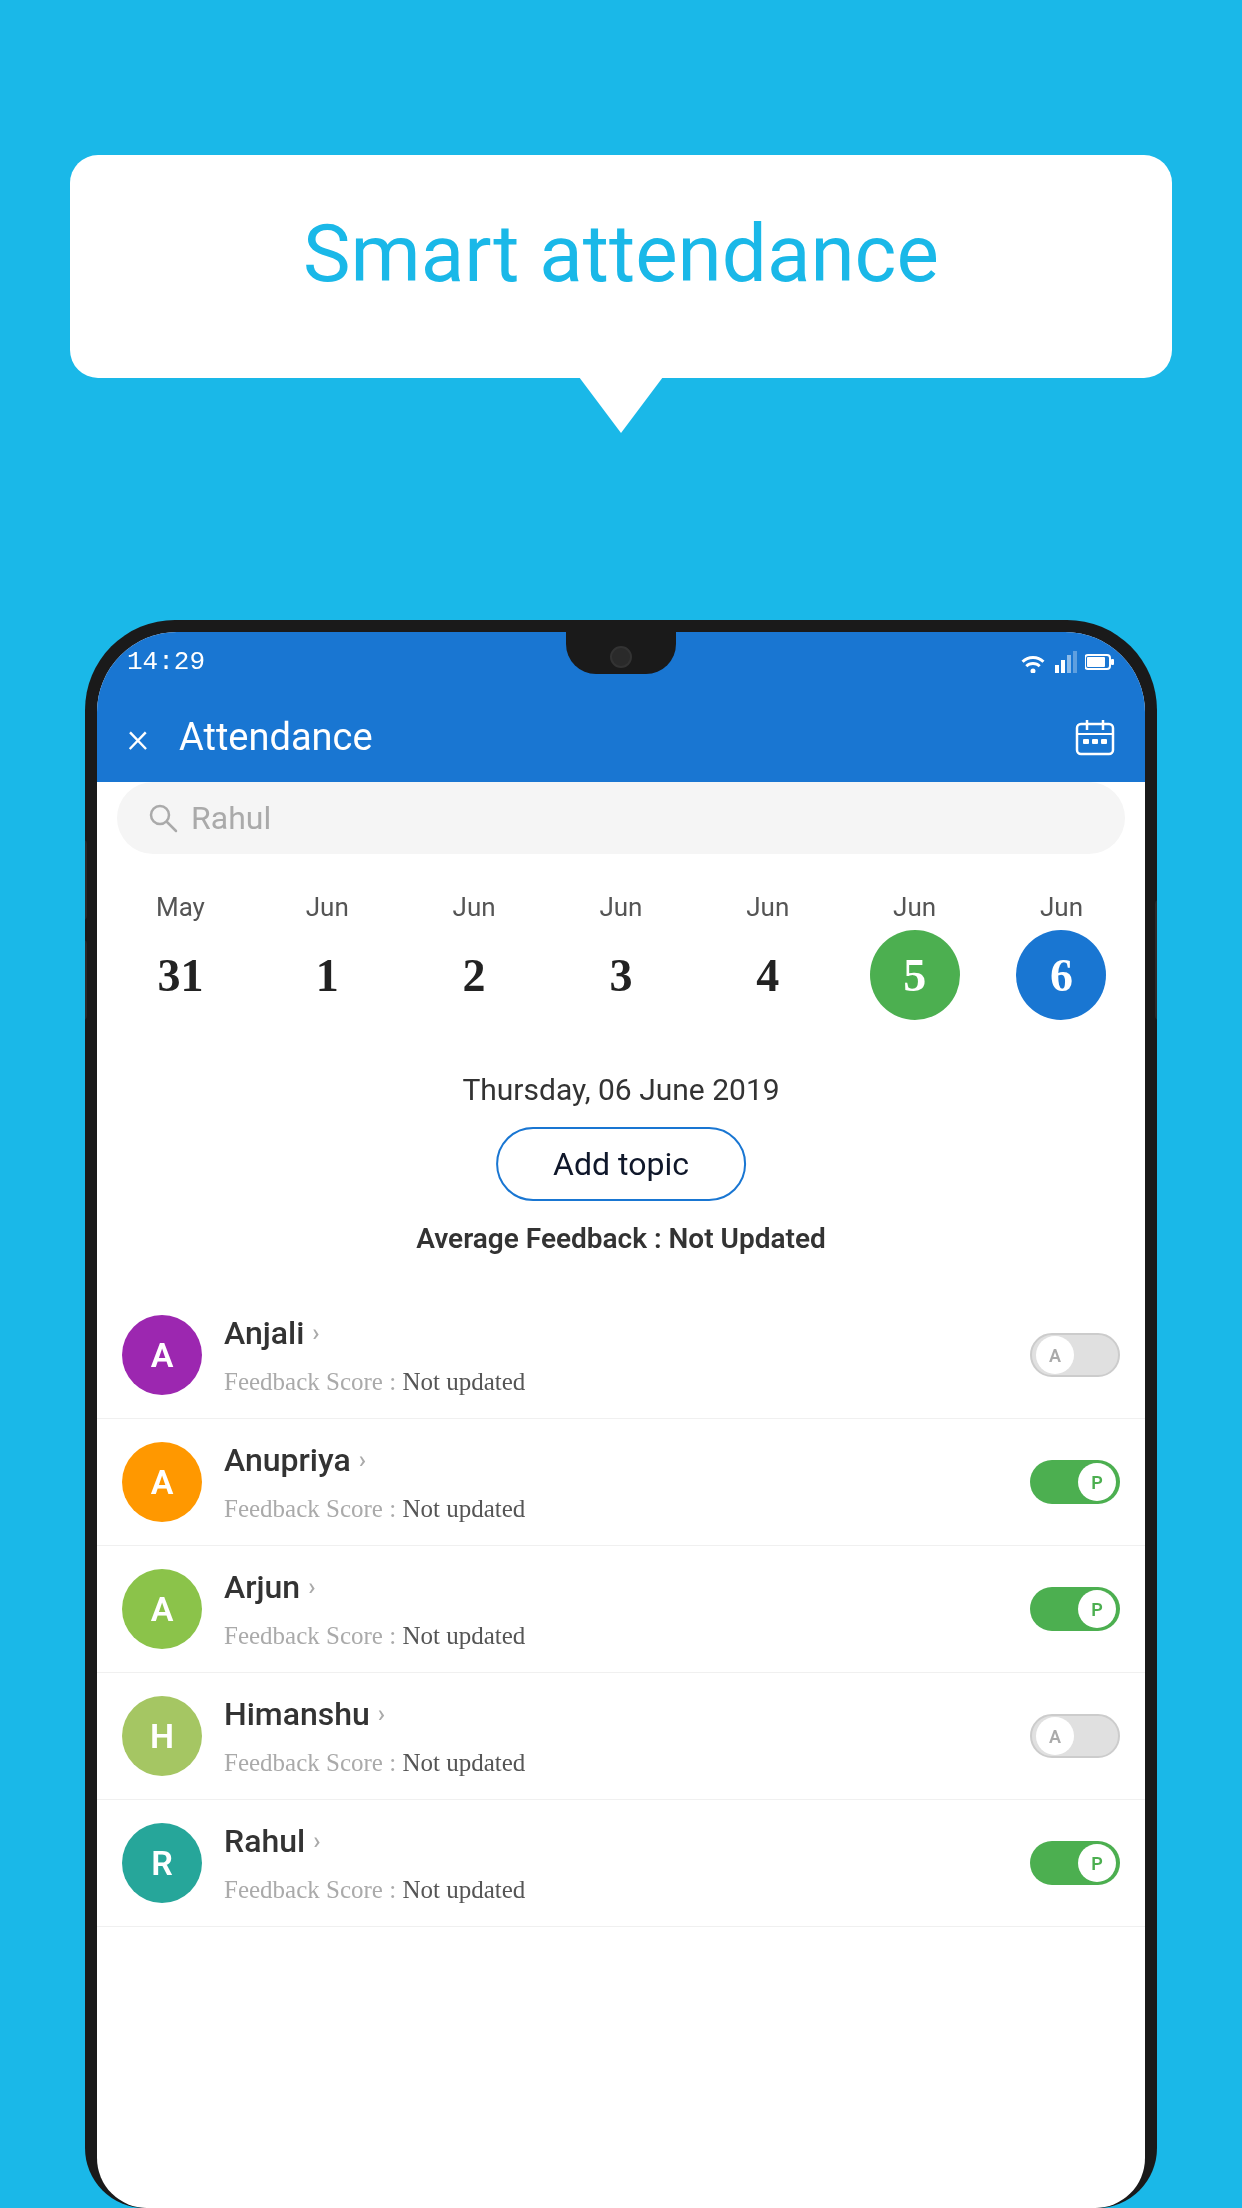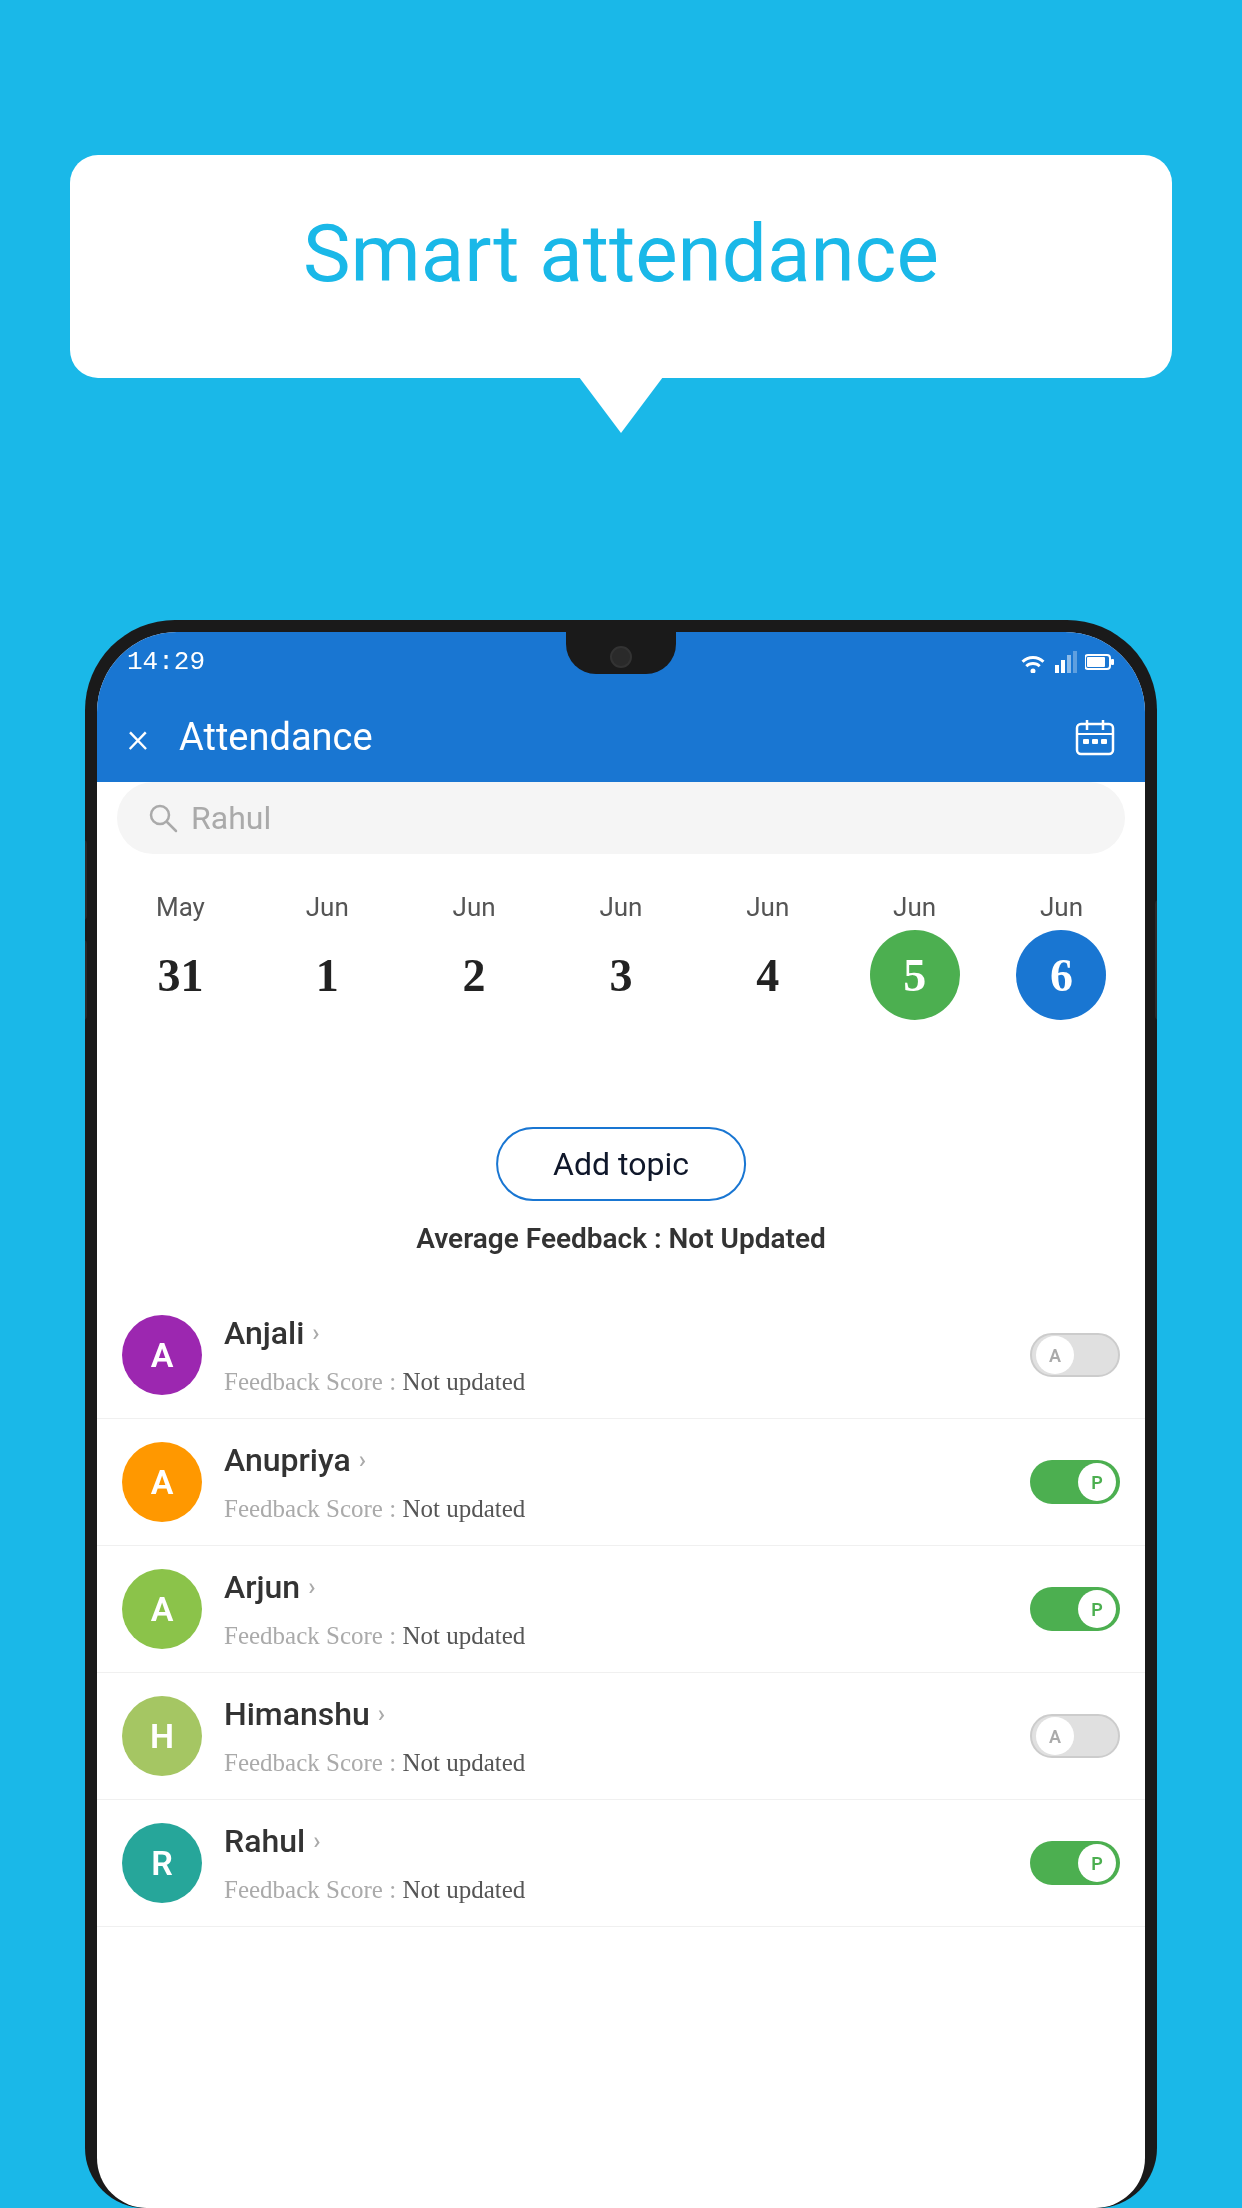--- a/index.html
+++ b/index.html
@@ -462,20 +462,21 @@
         <div class="cal-day">
           <div class="cal-month">Jun</div>
           <div class="cal-date today">5</div>
         </div>
         <div class="cal-day">
           <div class="cal-month">Jun</div>
           <div class="cal-date selected">6</div>
         </div>
       </div>
 
+    <div class="selected-date-label">Thursday, 06 June 2019</div>
 
     <div class="add-topic-btn">Add topic</div>
 
     <div class="avg-feedback">
       <span>Average Feedback : </span><span style="color:#333;font-weight:600">Not Updated</span>
     </div>
 
     <div class="student-list" id="student-list">
         <div class="student-item">
           <div class="student-avatar" style="background: rgb(156, 39, 176);">A</div>

